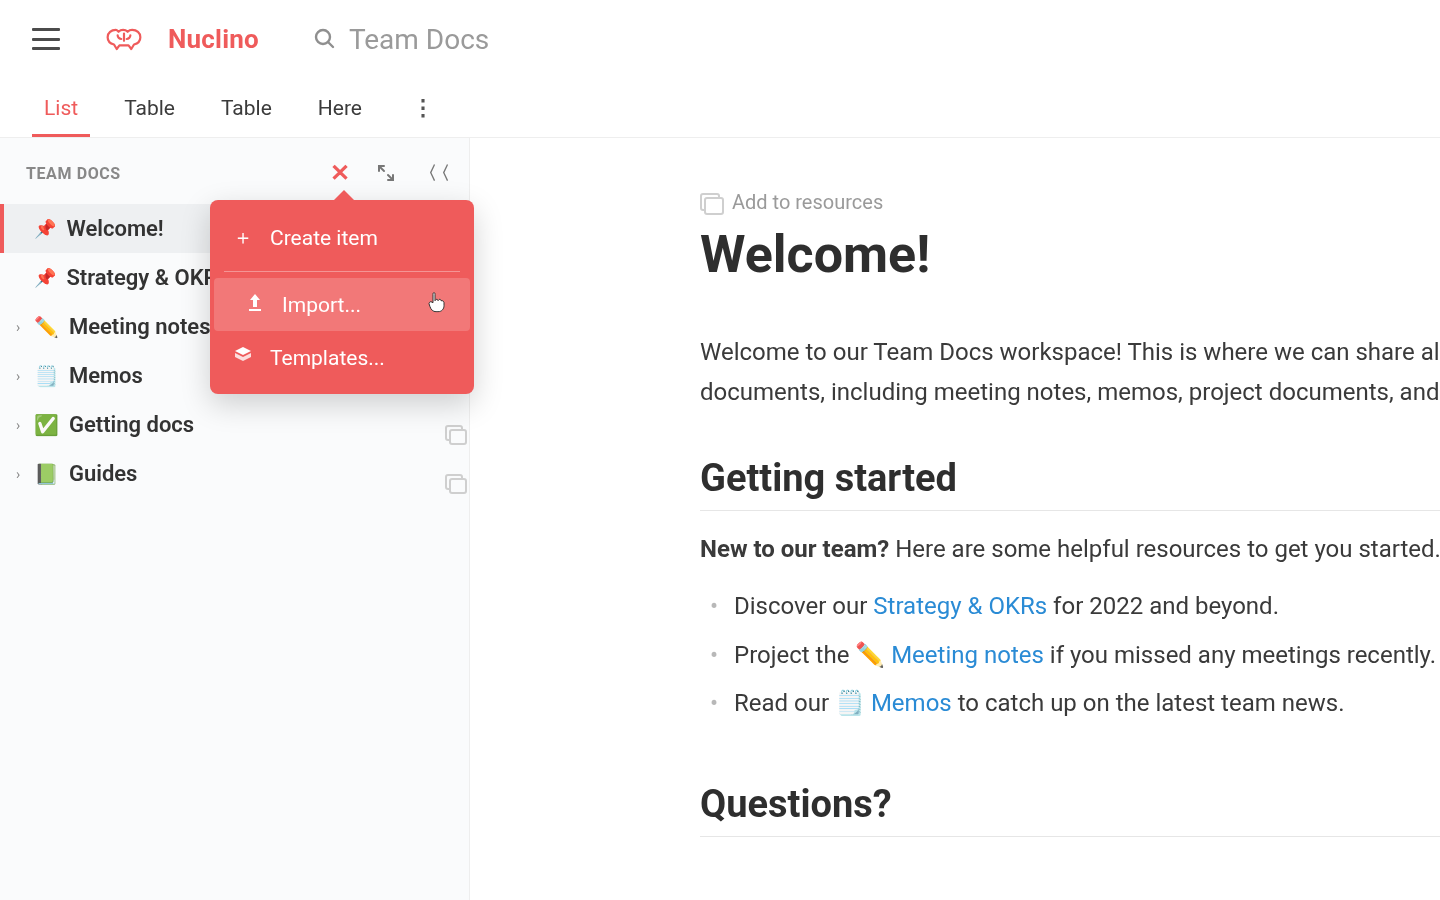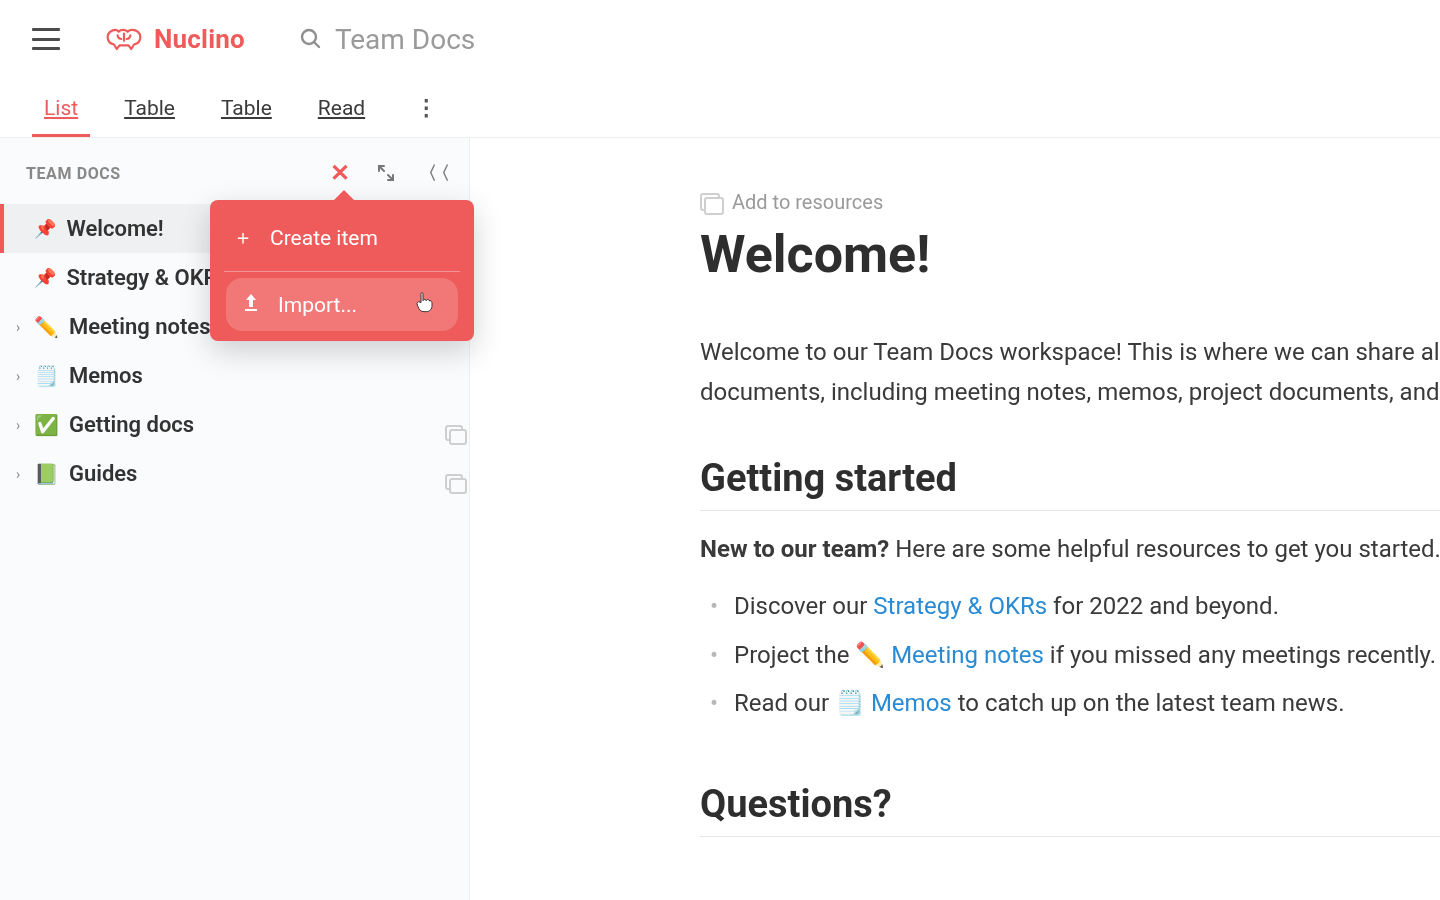--- a/index.html
+++ b/index.html
@@ -9,38 +9,38 @@
   
   .topbar {
     height: 78px;
     display: flex;
     align-items: center;
     padding: 0 32px;
     gap: 24px;
   }
   .hamburger { width: 28px; height: 22px; display: flex; flex-direction: column; justify-content: space-between; cursor: pointer; }
   .hamburger span { display: block; height: 3px; background: #4b4b4b; width: 100%; border-radius: 1px; }
-  .logo { display: flex; align-items: center; gap: 10px; color: #ef5b5b; font-weight: 700; font-size: 26px; letter-spacing: .2px; margin-left: 20px; }
+  .logo { display: flex; align-items: center; gap: 24px; color: #ef5b5b; font-weight: 700; font-size: 26px; letter-spacing: .2px; margin-left: 20px; }
   .brain-svg { color: #ef5b5b; }
   .search-wrap { display: flex; align-items: center; gap: 12px; margin-left: 30px; color: #9a9a9a; font-size: 28px; }
   .search-icon-svg { color: #8f8f8f; }
   .search-text { color: #9a9a9a; }
 
   
   .viewtabs {
     display: flex;
     align-items: center;
     gap: 38px;
     padding: 0 40px;
     height: 60px;
     border-bottom: 1px solid #eee;
     font-size: 21px;
     color: #3b3b3b;
   }
-  .viewtab { padding: 16px 4px; cursor: pointer; position: relative; text-decoration: underline; }
+  .viewtab { padding: 16px 4px; cursor: pointer; position: relative; }
   .viewtab.active { color: #ef5b5b; }
   .viewtab.active::after {
     content: ""; position: absolute; left: -8px; right: -8px; bottom: -1px; height: 3px; background: #ef5b5b;
   }
   .view-more { font-size: 22px; color: #555; padding: 8px; cursor: pointer; letter-spacing: 1px; font-weight: 700; }
 
   
   .main { display: flex; height: calc(900px - 78px - 60px); }
   .sidebar {
     width: 470px;
@@ -103,21 +103,21 @@
   }
   .plusmenu::before {
     content:""; position:absolute; top:-10px; left: 124px;
     border-left: 10px solid transparent; border-right: 10px solid transparent;
     border-bottom: 10px solid #ef5b5b;
   }
   .pm-item {
     display: flex; align-items: center; gap: 16px;
     padding: 14px 22px; font-size: 21px; cursor: pointer;
   }
-  .pm-item.hovered { background: rgba(255,255,255,.18); border-radius: 16px; margin: 0 16px; padding: 14px 14px; position: relative; }
+  .pm-item.hovered { background: rgba(255,255,255,.18); border-radius: 4px; margin: 0 4px; padding: 14px 30px; position: relative; }
   .pm-sep { height: 1px; background: rgba(255,255,255,.35); margin: 6px 14px; }
   .pm-icon { width: 22px; text-align: center; font-size: 20px; }
   .cursor-hand {
     position: absolute; right: 24px; top: 50%; transform: translateY(-55%); font-size: 18px; pointer-events: none;
   }
 
   
   .content {
     flex: 1;
     padding: 52px 0 0 0;
@@ -178,21 +178,21 @@
         <line x1="20" y1="20" x2="15" y2="15"></line>
     </svg>
     <span class="search-text">Team Docs</span>
   </div>
 </div>
 
 <div class="viewtabs">
   <div class="viewtab active">List</div>
   <div class="viewtab">Table</div>
   <div class="viewtab">Table</div>
-  <div class="viewtab">Read</div>
+  <div class="viewtab">Here</div>
   <div class="view-more">⋮</div>
 </div>
 
 <div class="main">
 
   <aside class="sidebar">
     <div class="sidebar-header">
       <div class="sidebar-header-title">TEAM DOCS</div>
       <div class="sidebar-header-actions">
         <div class="hdr-btn close">✕</div>
@@ -258,20 +258,29 @@
               <rect x="3" y="17" width="12" height="2"></rect>
             </svg>
         </span>
         <span>Import...</span>
         <span class="cursor-hand">
           <svg width="18" height="22" viewBox="0 0 18 22" fill="#fff" stroke="#333" stroke-width="1">
               <path d="M6 2c1 0 1 1 1 2v6l1-1c1-1 2 0 2 1l1-1c1-1 2 0 2 1l1 0c1 0 2 1 2 2v3c0 3-2 6-6 6H8c-3 0-5-2-6-5l-1-3c0-1 1-2 2-2l2 1V4c0-1 0-2 1-2z"></path>
             </svg>
         </span>
       </div>
+      <div class="pm-item">
+        <span class="pm-icon">
+          <svg width="20" height="20" viewBox="0 0 20 20" fill="#fff">
+              <polygon points="10,2 18,6 10,10 2,6"></polygon>
+              <polygon points="10,12 18,8 18,12 10,16 2,12 2,8" opacity=".8"></polygon>
+            </svg>
+        </span>
+        <span>Templates...</span>
+      </div>
     </div>
 
   </aside>
 
   <section class="content">
     <div class="content-inner">
 
       <div class="add-collection">
         <span class="add-collection-icon"></span>
         <span>Add to resources</span>

